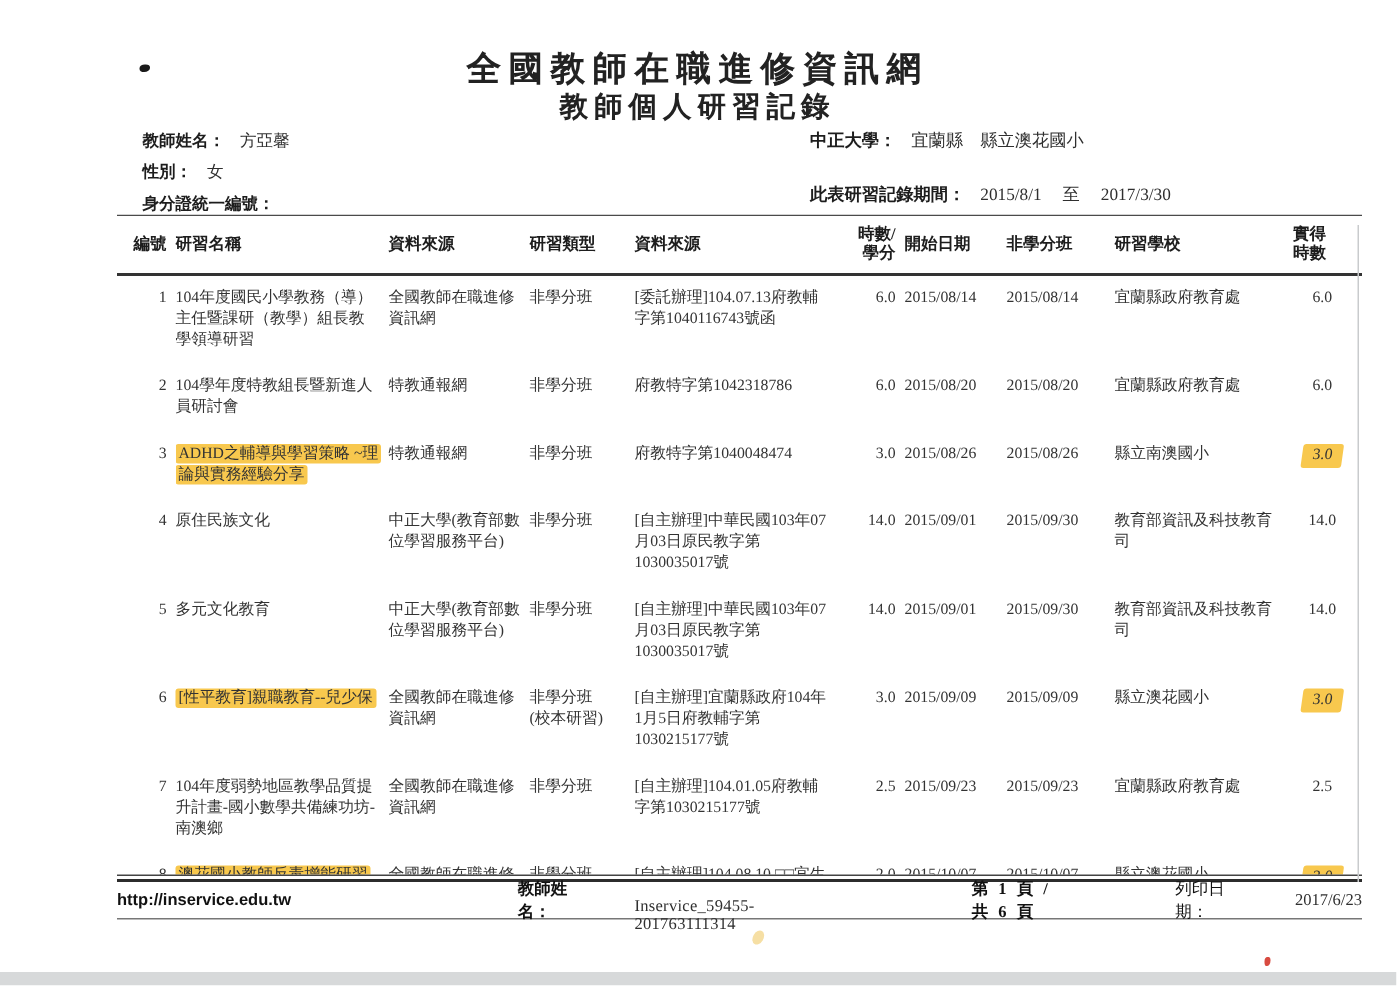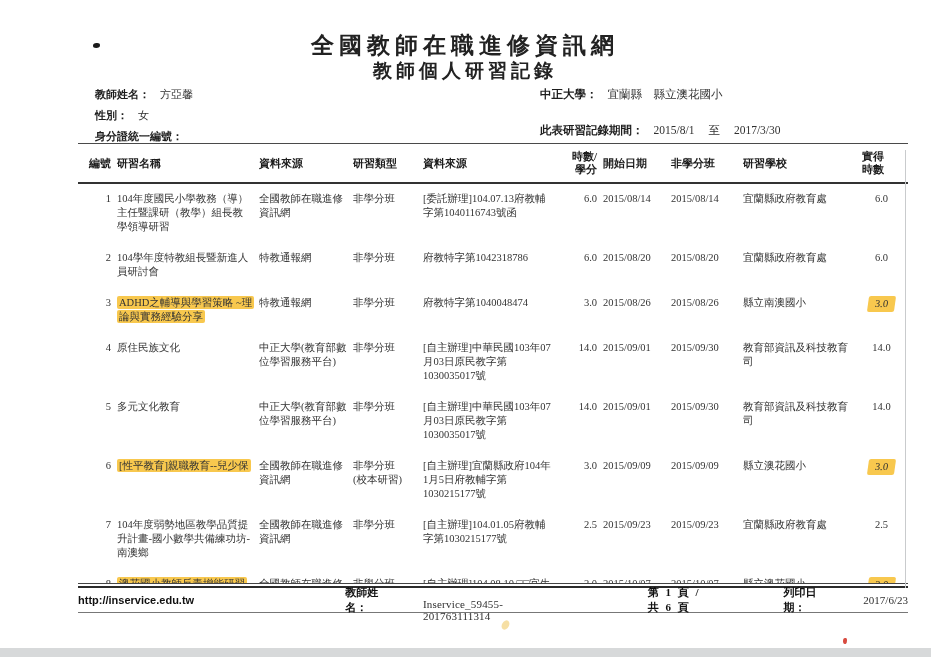--- a/index.html
+++ b/index.html
@@ -70,21 +70,21 @@
   .footer-inner{
     border-top:2px solid #2c2c2c;margin-top:2px;
     display:flex;align-items:center;height:24px;
     border-bottom:1px solid #777;
     gap:36px;
   }
   .f-url{font-family:"Liberation Sans","DejaVu Sans",sans-serif;font-weight:bold;font-size:11px;color:#111;}
   .f-doc-label{font-weight:bold;margin-left:115px;color:#111;}
   .f-doc-value{margin-left:8px;letter-spacing:0.2px;margin-top:19px;}
   .f-page{font-weight:bold;margin-left:98px;letter-spacing:2px;color:#111;}
-  .f-print-label{font-weight:bold;margin-left:38px;color:#111;}
+  .f-print-label{font-weight:normal;margin-left:38px;color:#111;}
   .f-print-value{margin-left:10px;}
 
   .scan-edge-right{position:absolute;top:150px;left:905px;width:1px;height:438px;background:#c9cbcd;}
   .scan-bottom-band{position:absolute;left:0;top:648px;width:931px;height:9px;background:#d7d9da;}
   .speck-black{position:absolute;top:43px;left:93px;width:7px;height:5px;background:#1a1a1a;border-radius:50% 40% 55% 45%;}
   .speck-yellow{position:absolute;top:620px;left:502px;width:7px;height:10px;background:#f6dfa4;border-radius:50%;transform:rotate(30deg);}
   .speck-red{position:absolute;top:638px;left:843px;width:4px;height:6px;background:#d84b40;border-radius:50% 30% 60% 40%;}
 </style>
 </head>
 <body>

